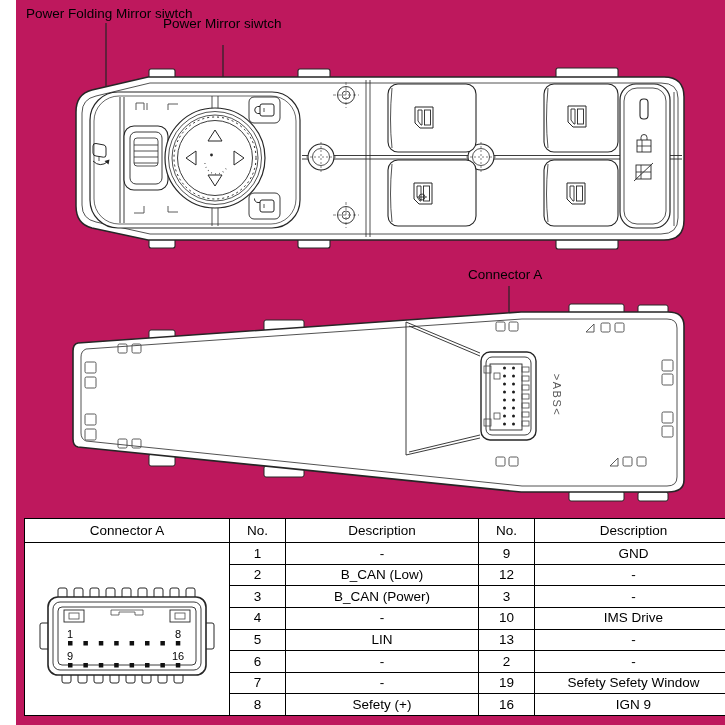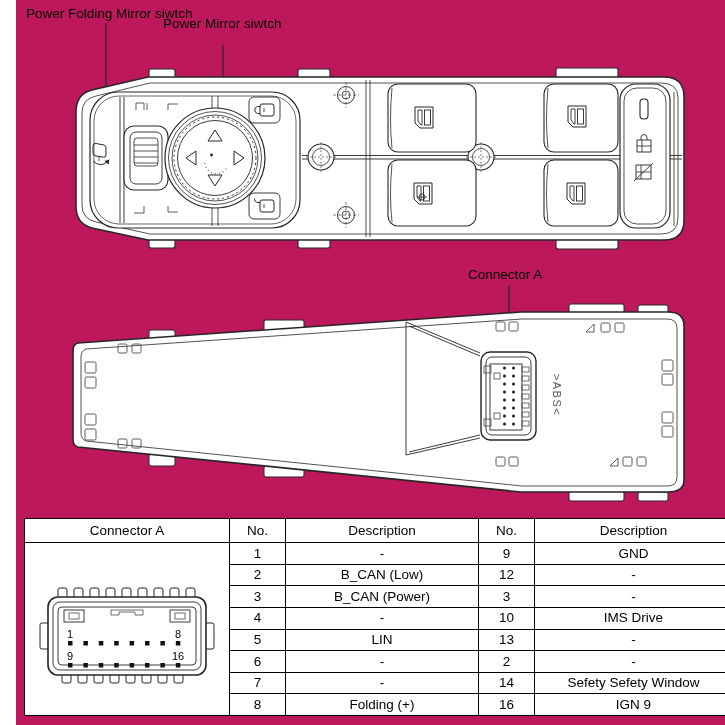--- a/index.html
+++ b/index.html
@@ -415,24 +415,24 @@
     </tr>
     <tr>
       <td>6</td>
       <td>-</td>
       <td>2</td>
       <td>-</td>
     </tr>
     <tr>
       <td>7</td>
       <td>-</td>
-      <td>14</td>
+      <td>19</td>
       <td>Sefety Sefety Window</td>
     </tr>
     <tr>
       <td>8</td>
-      <td>Folding (+)</td>
+      <td>Sefety (+)</td>
       <td>16</td>
       <td>IGN 9</td>
     </tr>
   </tbody>
     </table>
 </div>
 
 </body></html>

